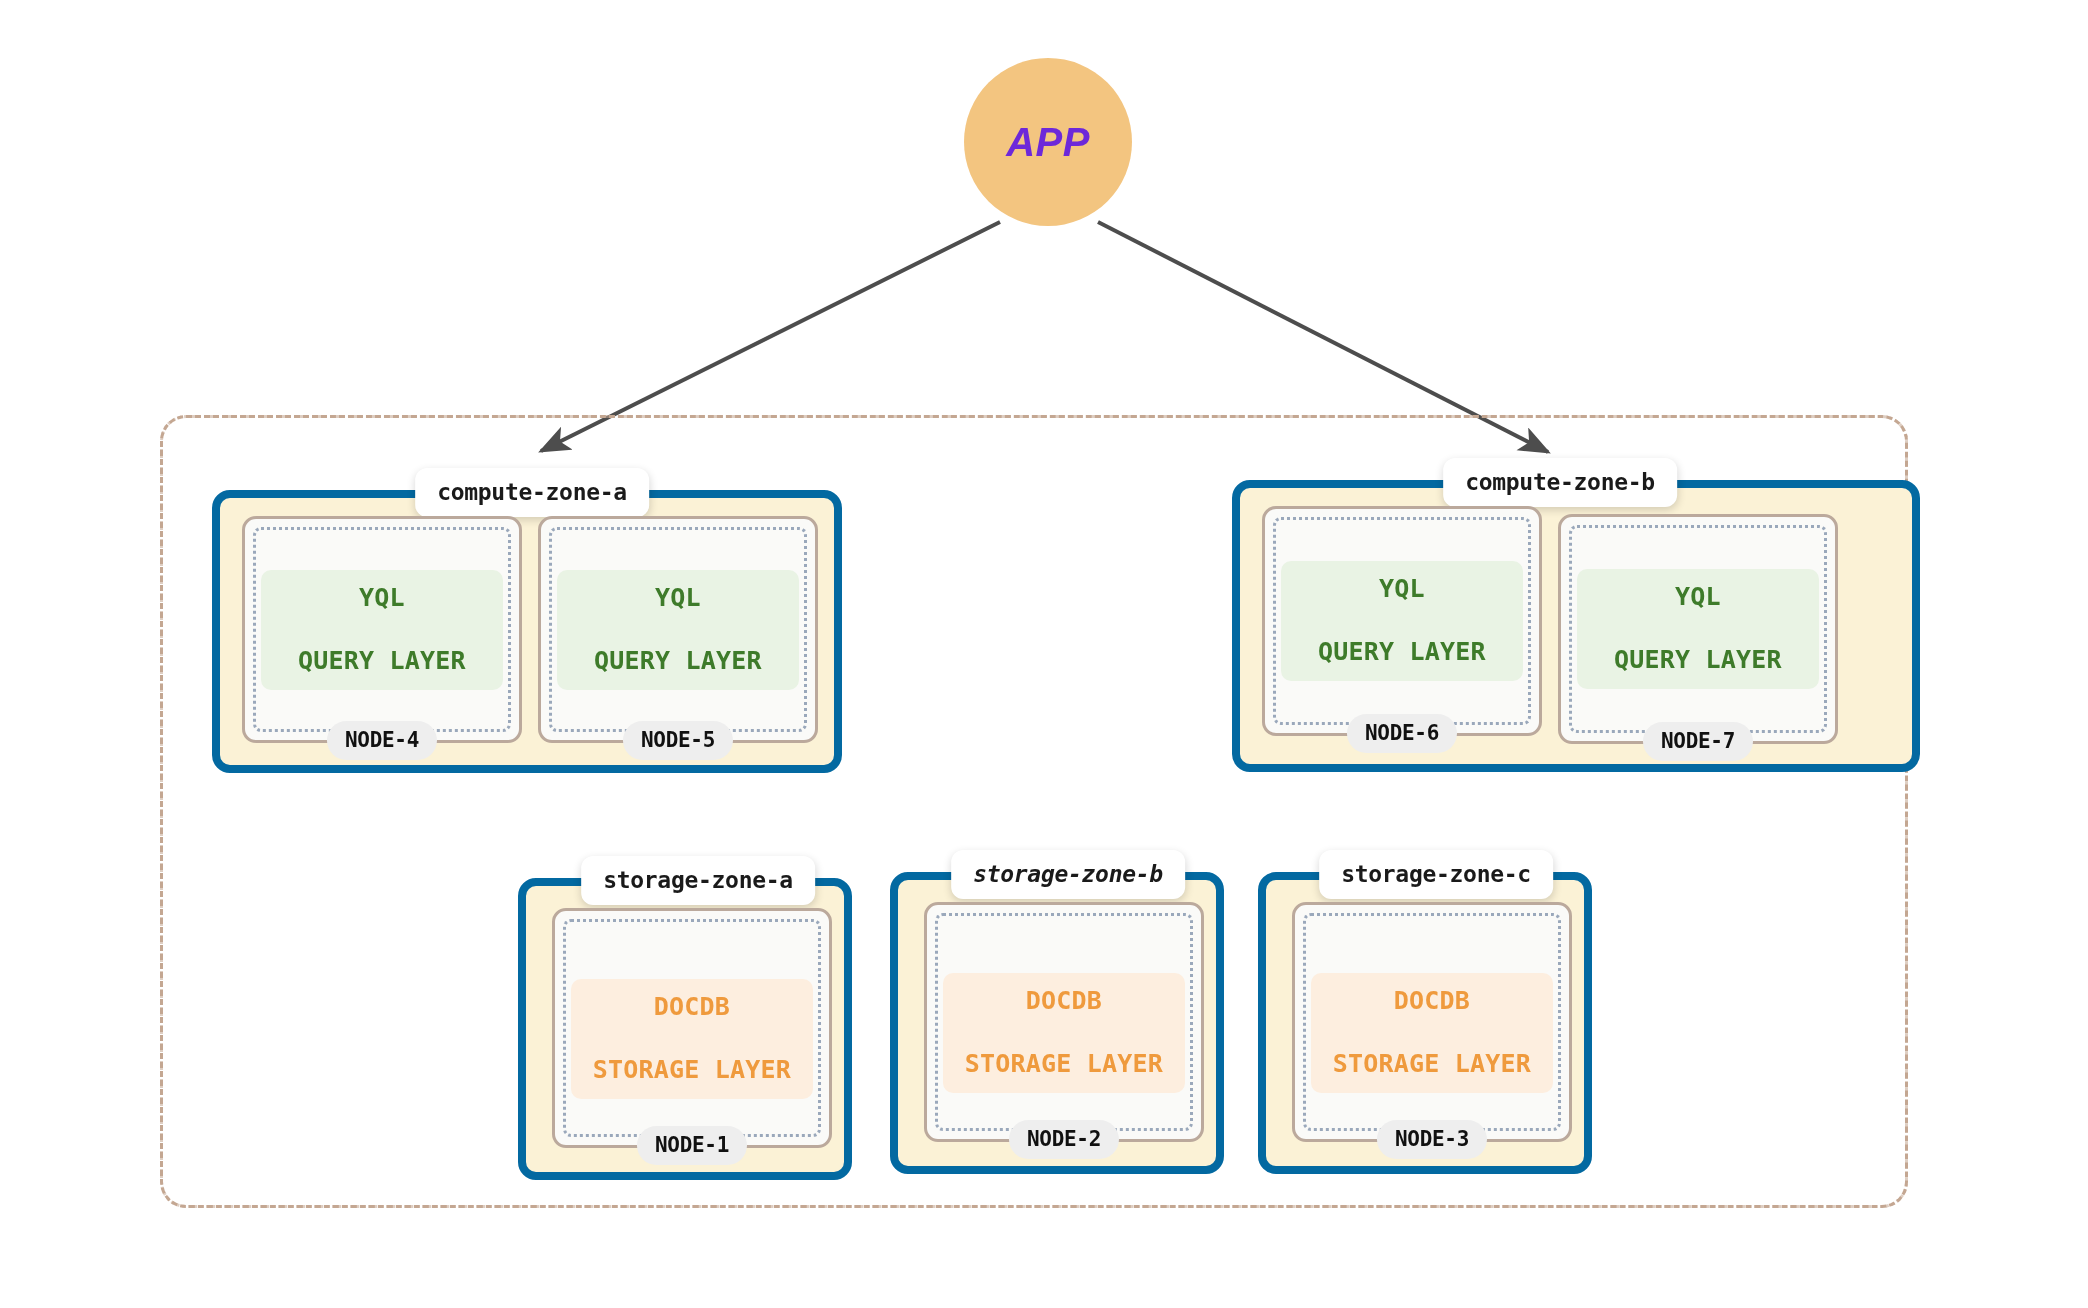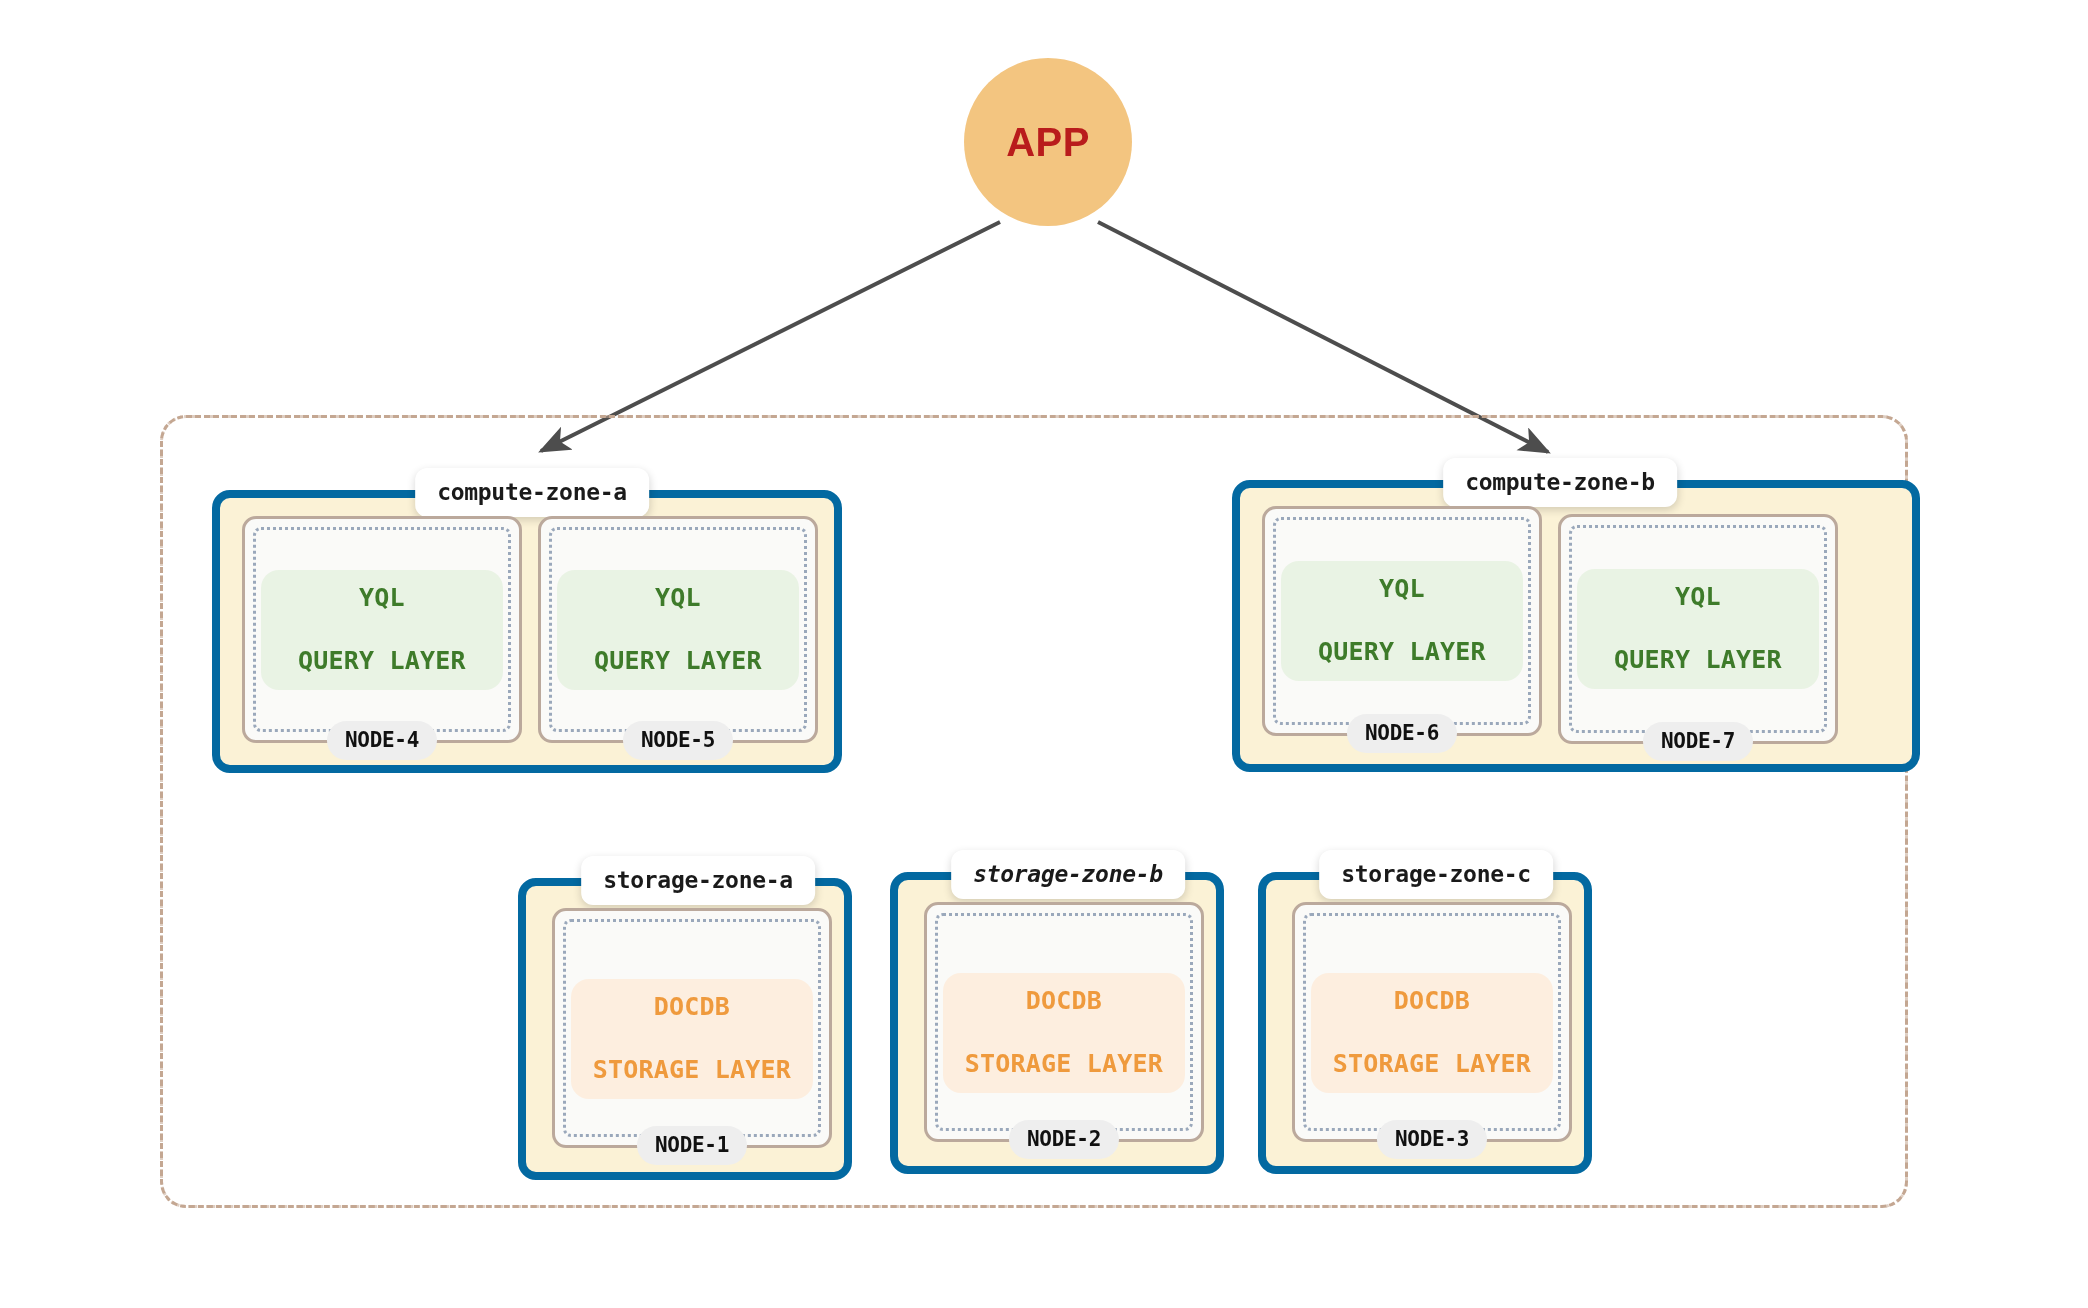--- a/index.html
+++ b/index.html
@@ -38,22 +38,23 @@
     border-radius: 50%;
     background: #f3c580;
     display: flex;
     align-items: center;
     justify-content: center;
   }
   .app-node .app-label {
     font-family: "Liberation Sans", "DejaVu Sans", sans-serif;
     font-size: 40px;
     font-weight: 700;
-    color: #b91c1c;
+    color: #6d28d9;
     letter-spacing: 0.5px;
+    font-style: italic;
   }
 
   
   .cluster-boundary {
     position: absolute;
     left: 160px;
     top: 415px;
     width: 1748px;
     height: 793px;
     border: 3px dashed #c4a792;
@@ -121,21 +122,21 @@
     color: #111111;
     white-space: nowrap;
     letter-spacing: -0.3px;
   }
 
   
   .layer-chip {
     position: absolute;
     left: 16px;
     right: 16px;
-    border-radius: 18px;
+    border-radius: 10px;
     text-align: center;
     padding: 11px 4px 13px 4px;
     font-size: 25px;
     font-weight: 700;
     line-height: 1.32;
     letter-spacing: 0.2px;
   }
   .layer-chip .l2 { display: block; margin-top: 30px; }
 
   .layer-yql {

